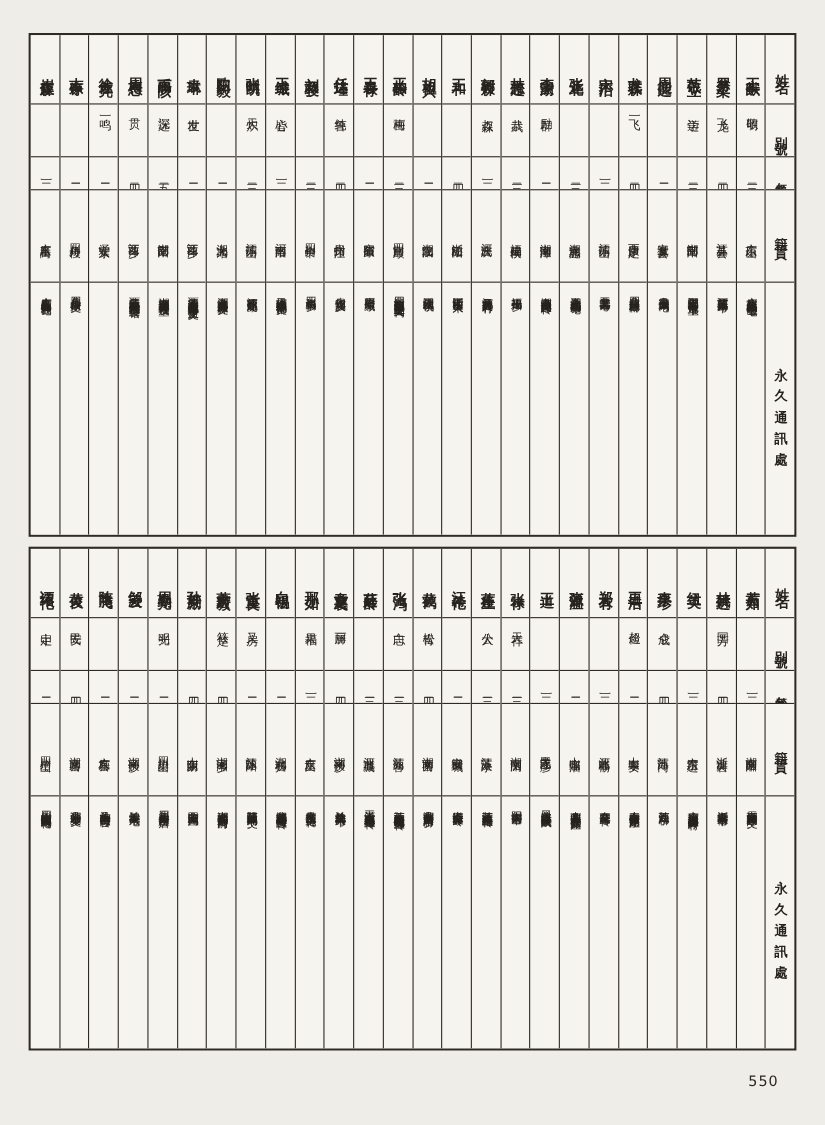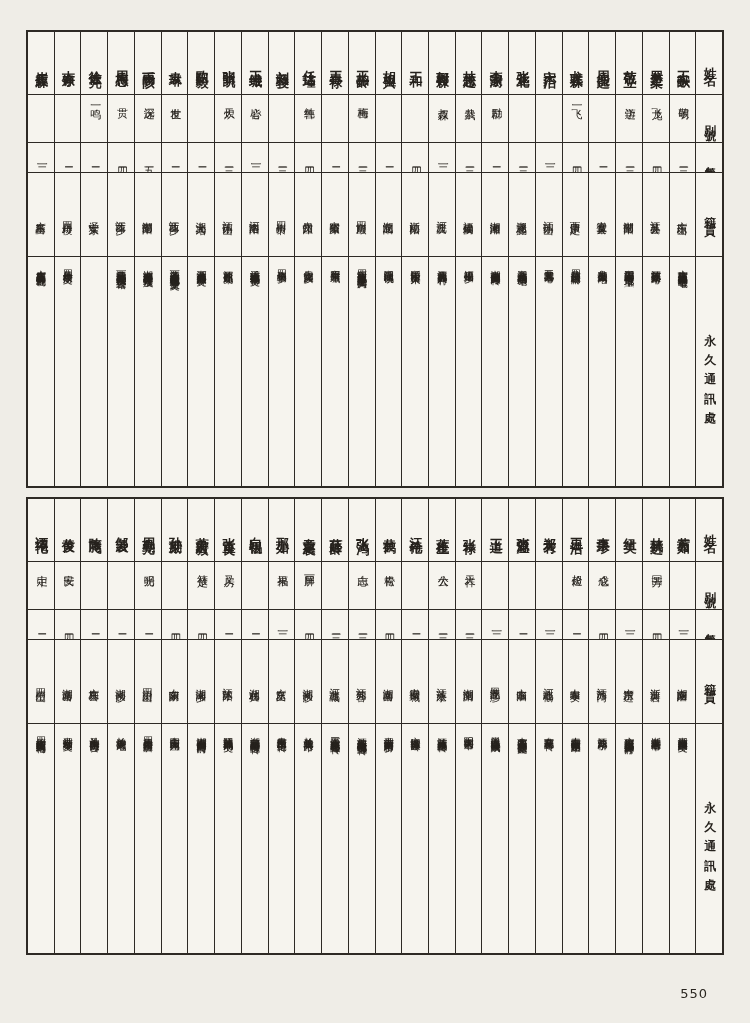--- a/index.html
+++ b/index.html
@@ -48,21 +48,21 @@
   
   .header-col .vtext{font-weight:700;}
   .header-col .c-name .vtext{font-size:13px;letter-spacing:6px;}
   .header-col .c-alias .vtext{font-size:12px;letter-spacing:4px;}
   .header-col .c-age .vtext{font-size:11px;letter-spacing:1px;}
   .header-col .c-native .vtext{font-size:12px;letter-spacing:8px;}
   .header-col .c-addr .vtext{font-size:12px;letter-spacing:1.6em;}
   .header-col .c-alias{align-items:center;padding-top:0;}
   .header-col .c-addr{align-items:center;padding-top:0;}
   .page-num{
-    position:absolute;right:42px;bottom:22px;
+    position:absolute;right:42px;bottom:32px;
     font-size:13px;letter-spacing:1px;color:#2a2620;
   }
 </style>
 </head>
 <body>
 
 <div class="page">
 
   <div class="table-wrap">
     <div class="block">

